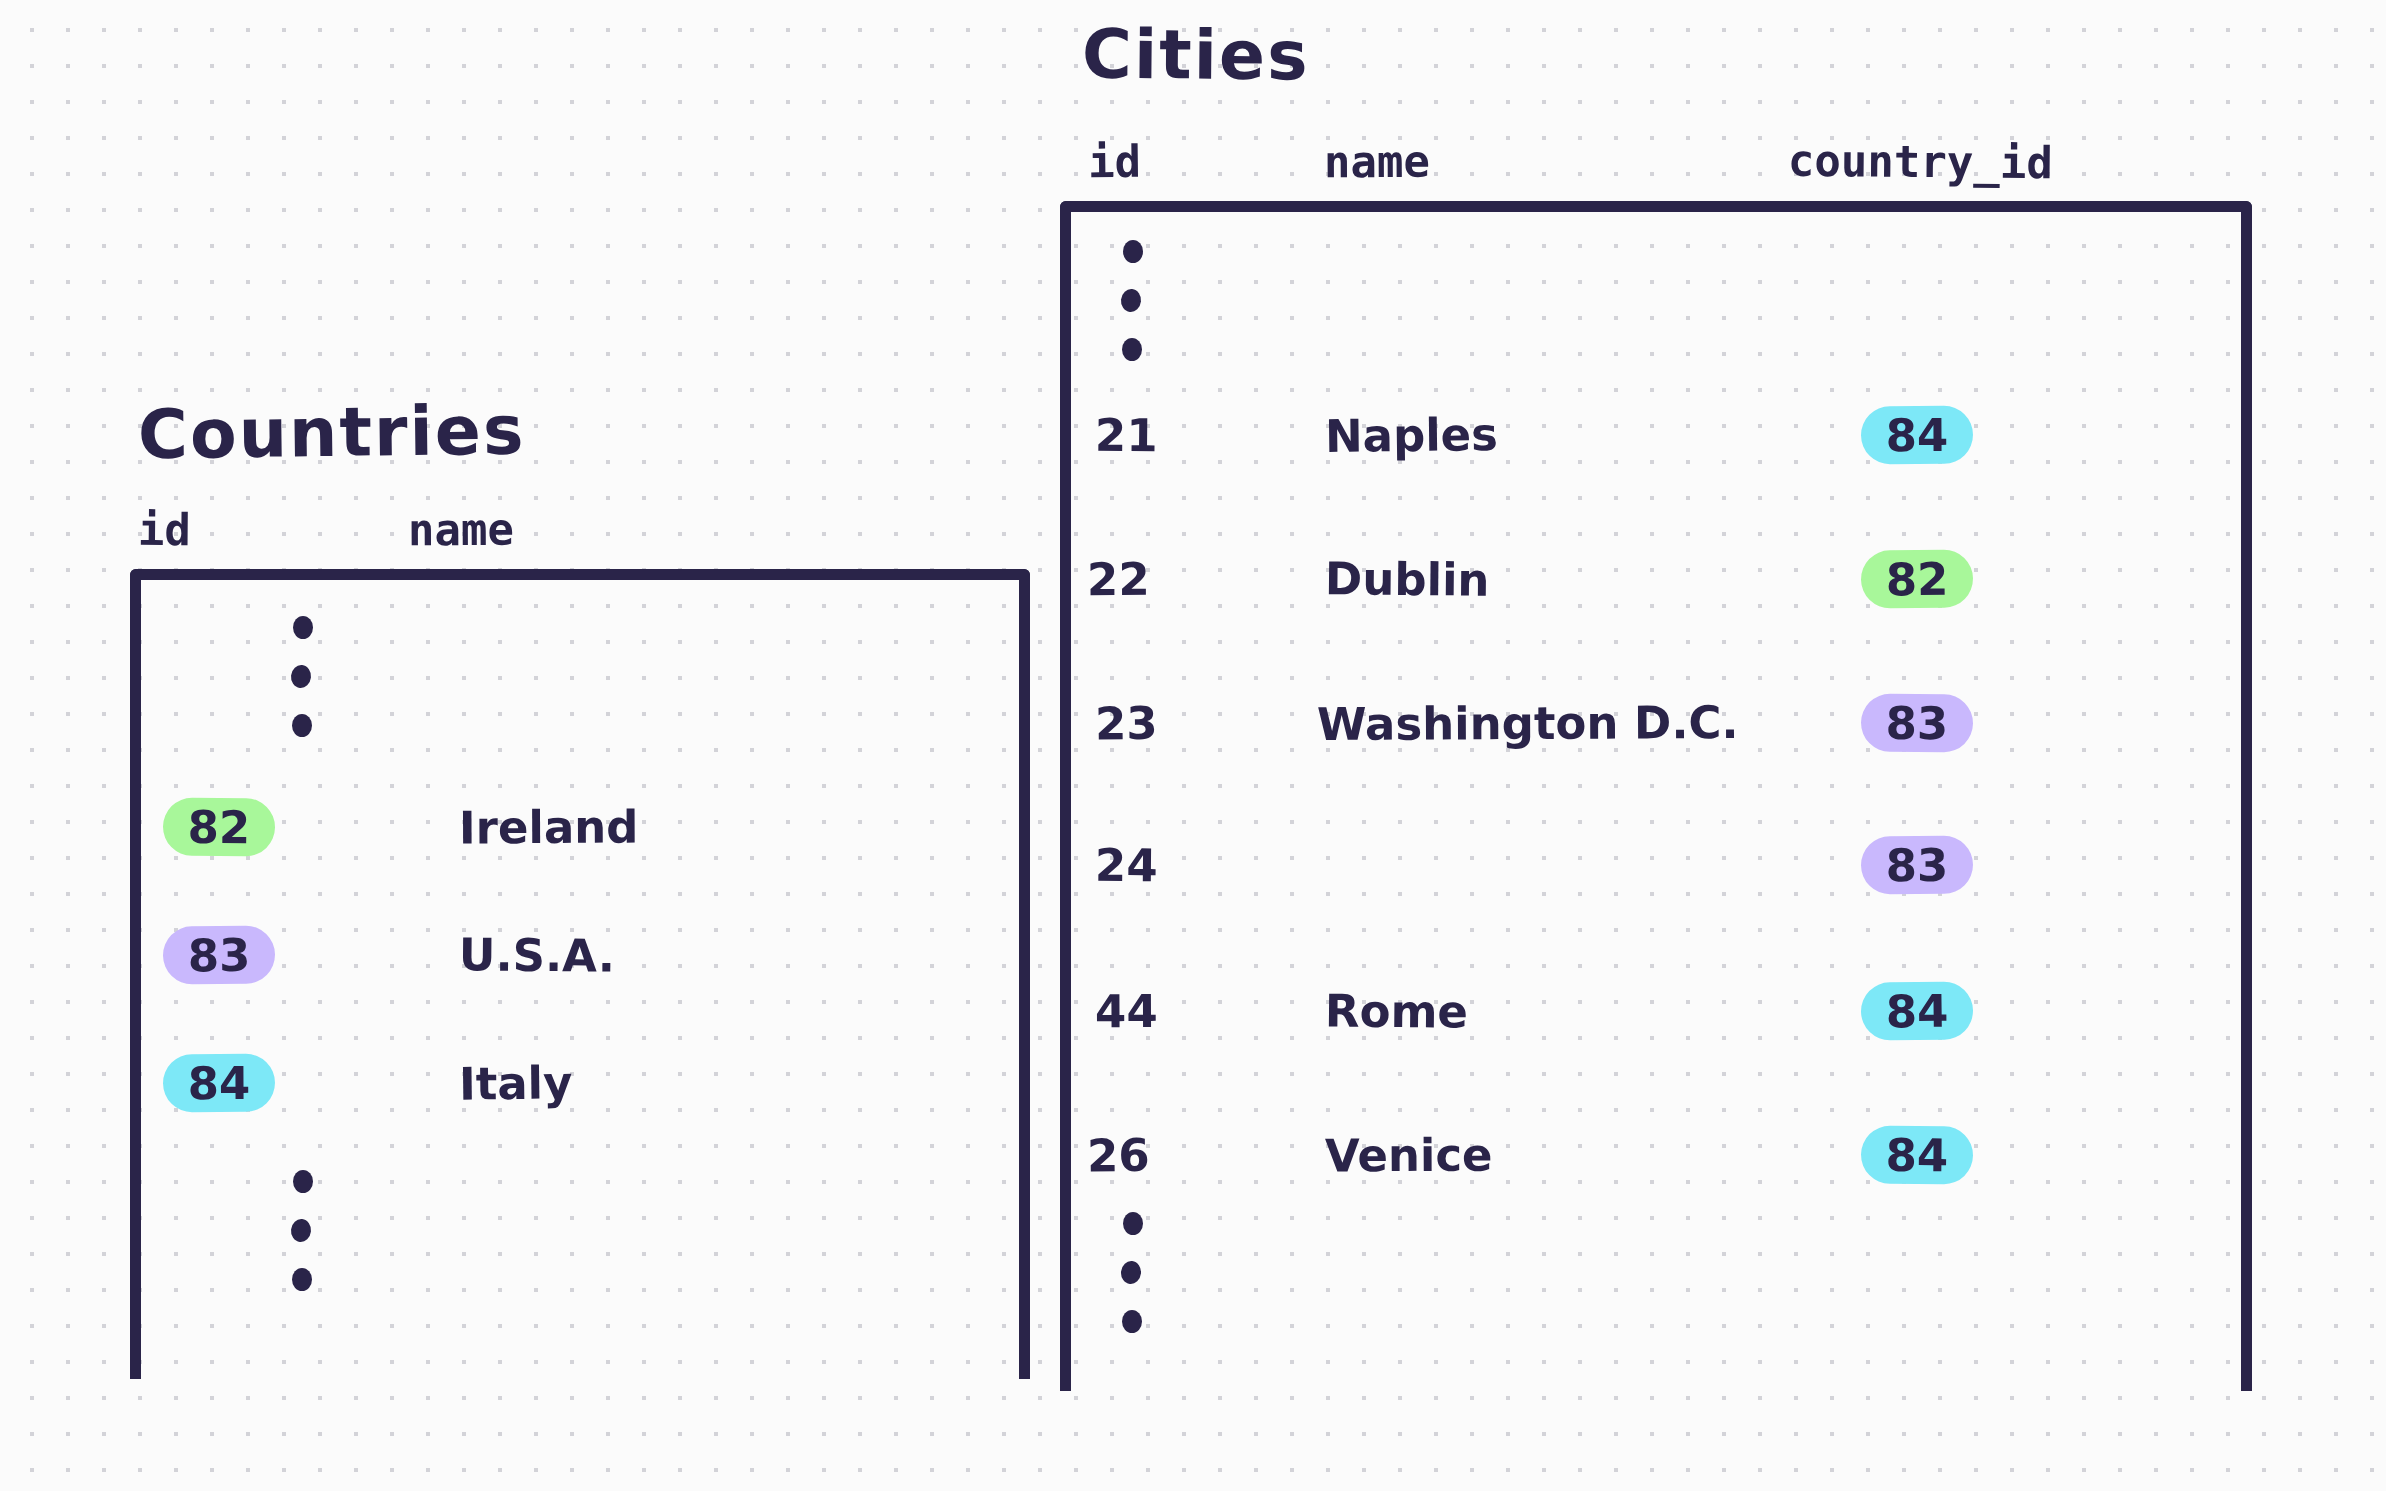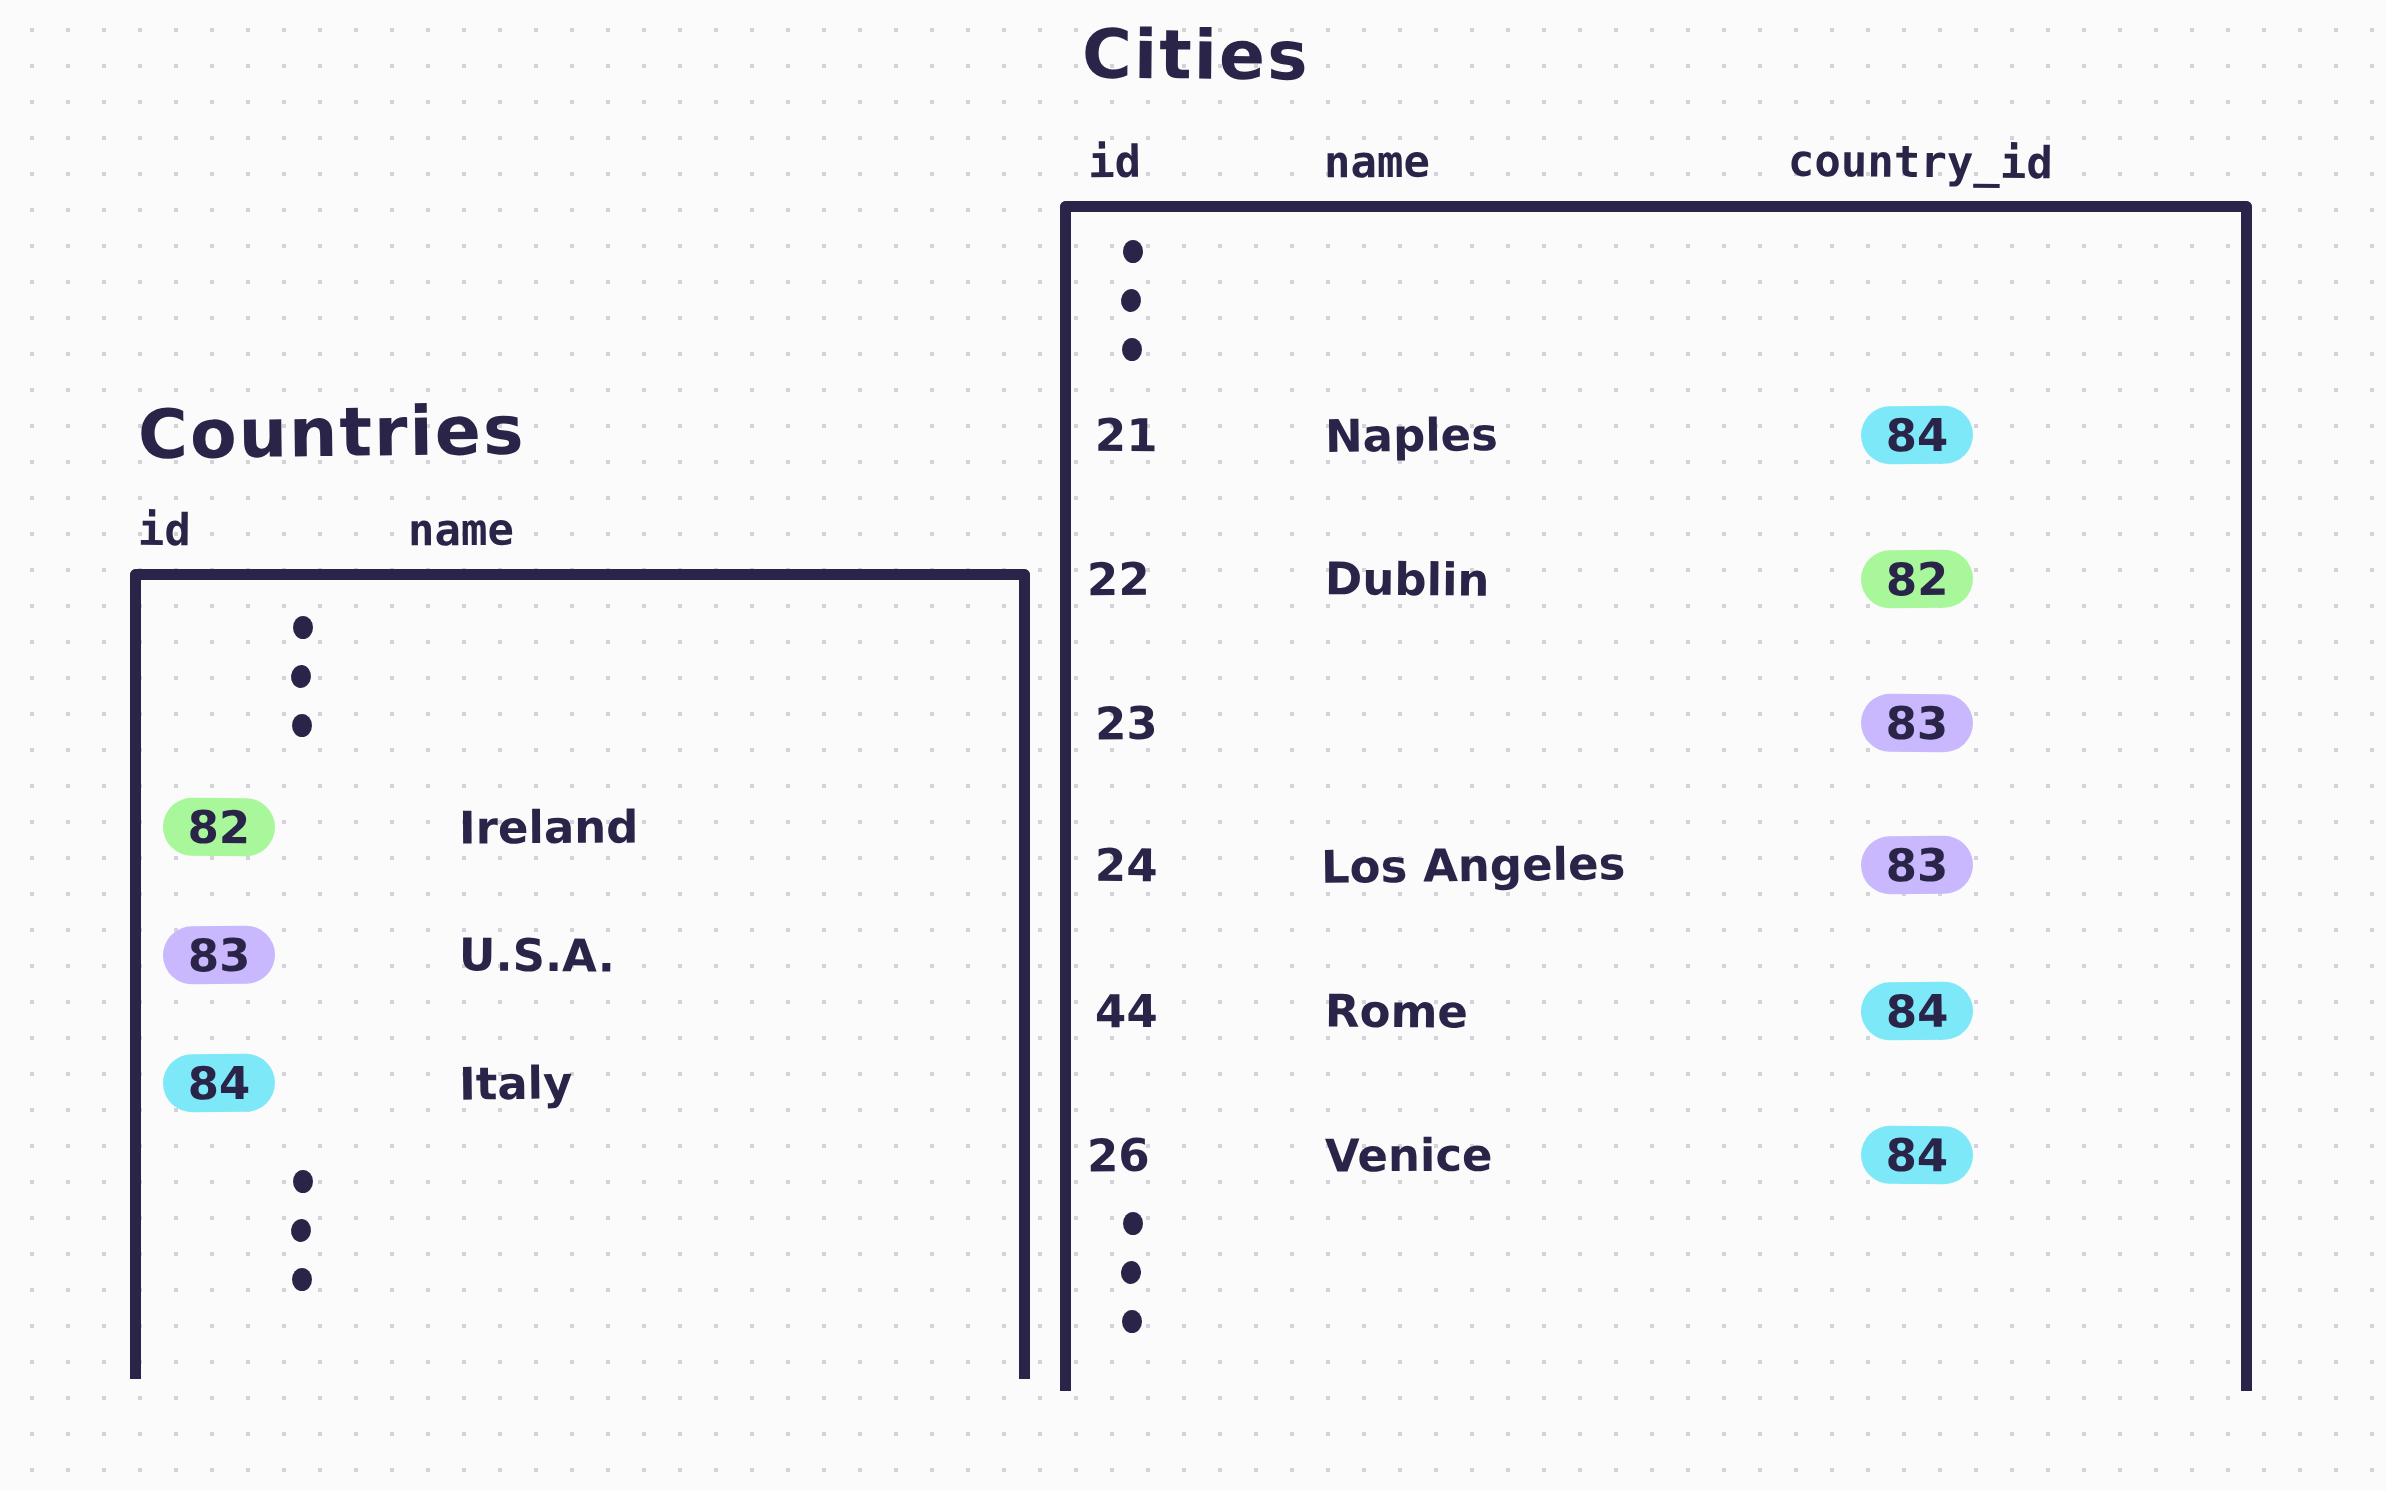--- a/index.html
+++ b/index.html
@@ -230,32 +230,32 @@
         </div>
         <div class="cell" style="left:790px;">
           <span class="pill j1" style="background:#a8f79a;">82</span>
         </div>
       </div>
 
       <div class="row" style="top:478px; height:66px;">
         <div class="cell" style="left:24px;text-align:right;">
           <span class="cell-id j1">23</span>
         </div>
+        <div class="cell" style="left:246px;">
+          <span class="cell-text j3">Washington D.C.</span>
+        </div>
         <div class="cell" style="left:790px;">
           <span class="pill j2" style="background:#c9b8fd;">83</span>
         </div>
       </div>
 
       <div class="row" style="top:620px; height:66px;">
         <div class="cell" style="left:24px;">
           <span class="cell-id j2">24</span>
         </div>
-        <div class="cell" style="left:250px;">
-          <span class="cell-text j1">Los Angeles</span>
-        </div>
         <div class="cell" style="left:790px;">
           <span class="pill j3" style="background:#c9b8fd;">83</span>
         </div>
       </div>
 
       <div class="row" style="top:766px; height:66px;">
         <div class="cell" style="left:24px;">
           <span class="cell-id j3">44</span>
         </div>
         <div class="cell" style="left:254px;">

